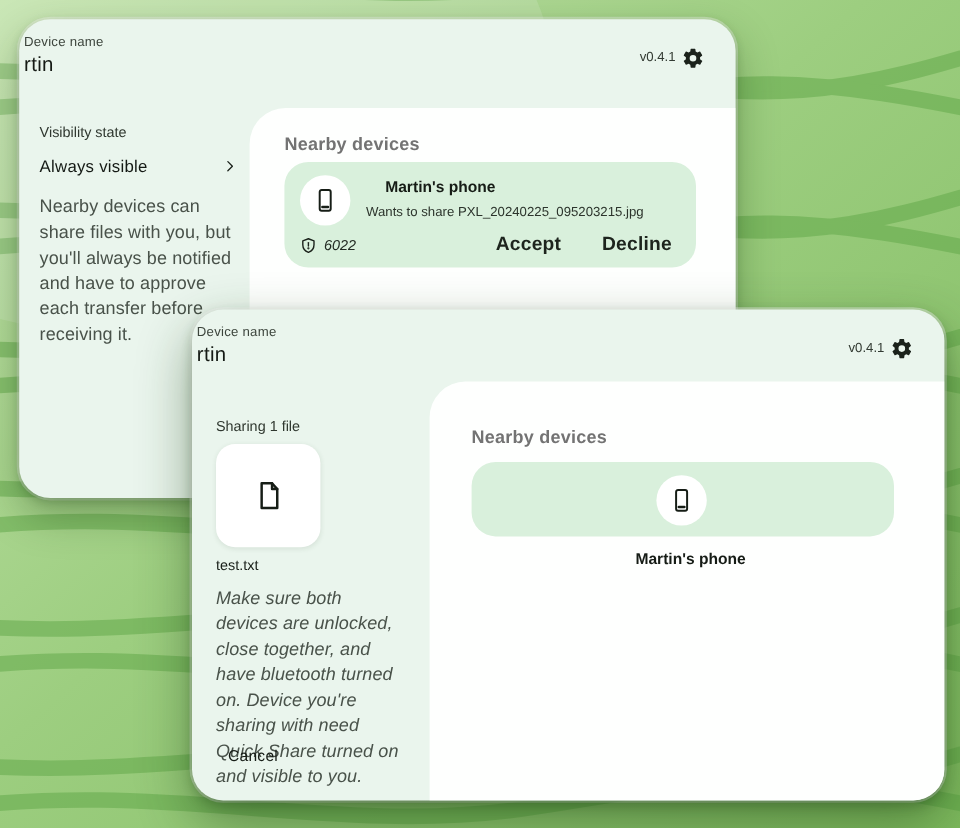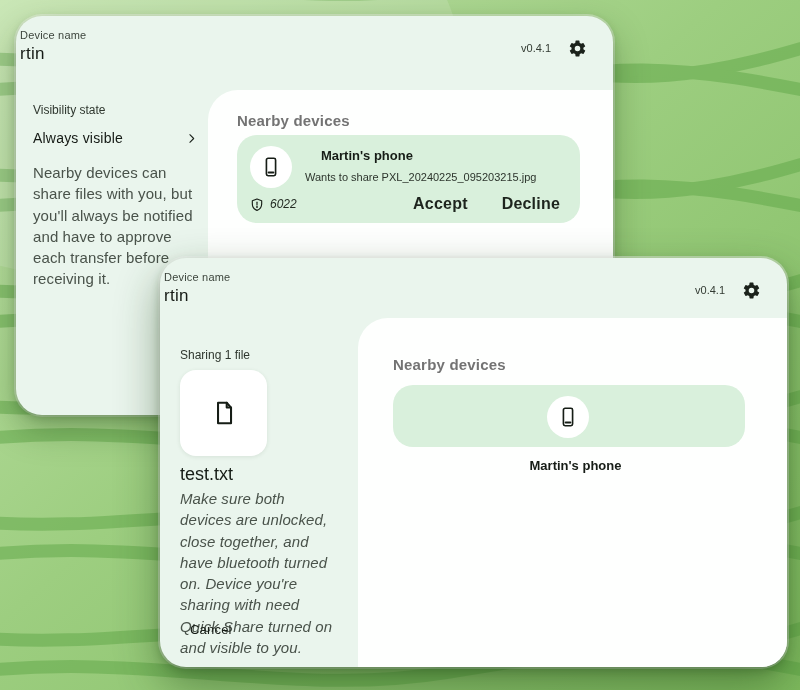--- a/index.html
+++ b/index.html
@@ -14,21 +14,21 @@
     position:absolute;background:#eaf5ed;border-radius:26px;overflow:hidden;
     box-shadow:0 14px 34px rgba(25,60,15,.35),0 3px 8px rgba(25,60,15,.22),0 0 0 2px rgba(255,255,255,.38);
   }
   .window--back{left:16px;top:16px;width:597px;height:399px;z-index:1;}
   .window--front{left:160px;top:258px;width:627px;height:409px;z-index:2;
     box-shadow:0 18px 44px rgba(25,60,15,.45),0 4px 10px rgba(25,60,15,.28),0 0 0 2px rgba(255,255,255,.45);}
   
   .win-header{position:absolute;left:4px;top:13px;}
   .device-label{font-size:11px;color:#3c443c;letter-spacing:.2px;}
   .device-name{font-size:17px;color:#151a15;font-weight:500;margin-top:3px;letter-spacing:.3px;}
-  .header-right{position:absolute;top:0;right:26px;height:64px;display:flex;align-items:center;gap:16px;}
+  .header-right{position:absolute;top:0;right:26px;height:64px;display:flex;align-items:center;gap:4px;}
   .version{font-size:11px;color:#333b33;}
   .gear-btn{width:20px;height:20px;display:flex;align-items:center;justify-content:center;cursor:pointer;}
   
   .panel{position:absolute;background:#fefffe;border-top-left-radius:30px;right:0;bottom:0;}
   .window--back .panel{left:192px;top:74px;}
   .window--front .panel{left:198px;top:60px;}
   .panel-heading{font-size:15px;font-weight:600;color:#737373;letter-spacing:.2px;}
   .window--back .panel-heading{position:absolute;left:29px;top:22px;}
   .window--front .panel-heading{position:absolute;left:35px;top:38px;}
   
@@ -65,21 +65,21 @@
   .visibility-value{font-size:14px;font-weight:500;color:#141914;letter-spacing:.2px;}
   .visibility-row .chev{margin-left:auto;}
   .side-desc{font-size:15px;line-height:1.42;color:#49524a;letter-spacing:.1px;}
   .window--back .side-desc{position:absolute;left:17px;top:72px;width:162px;}
   
   .sharing-label{position:absolute;left:20px;top:30px;font-size:12px;color:#2f372f;}
   .file-tile{
     position:absolute;left:20px;top:52px;width:87px;height:86px;background:#fff;border-radius:16px;
     box-shadow:0 1px 4px rgba(40,70,40,.10);display:flex;align-items:center;justify-content:center;
   }
-  .file-name{position:absolute;left:20px;top:146px;font-size:18px;color:#171d17;}
+  .file-name{position:absolute;left:20px;top:146px;font-size:12px;color:#171d17;}
   .window--front .side-desc{position:absolute;left:20px;top:170px;width:158px;font-style:italic;}
   .cancel-btn{position:absolute;left:30px;bottom:30px;font-size:13px;font-weight:500;color:#161c16;cursor:pointer;letter-spacing:.2px;}
   svg{display:block;}
 </style>
 </head>
 <body>
 
 <svg class="bg" viewBox="0 0 800 690" preserveAspectRatio="none">
   <defs>
     <linearGradient id="bgGrad" x1="0" y1="0" x2="1" y2="1">

